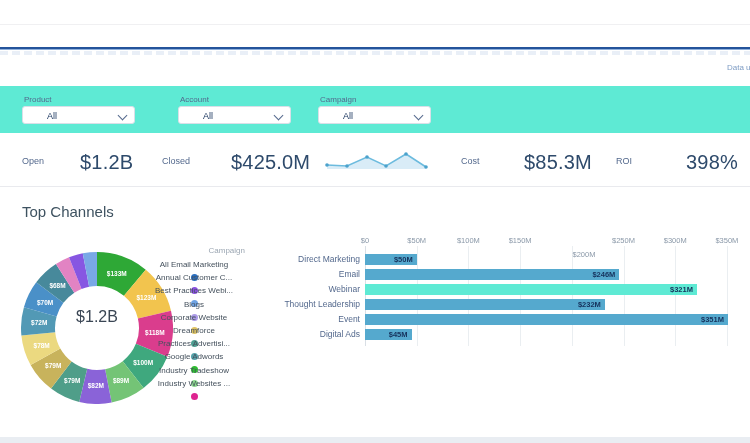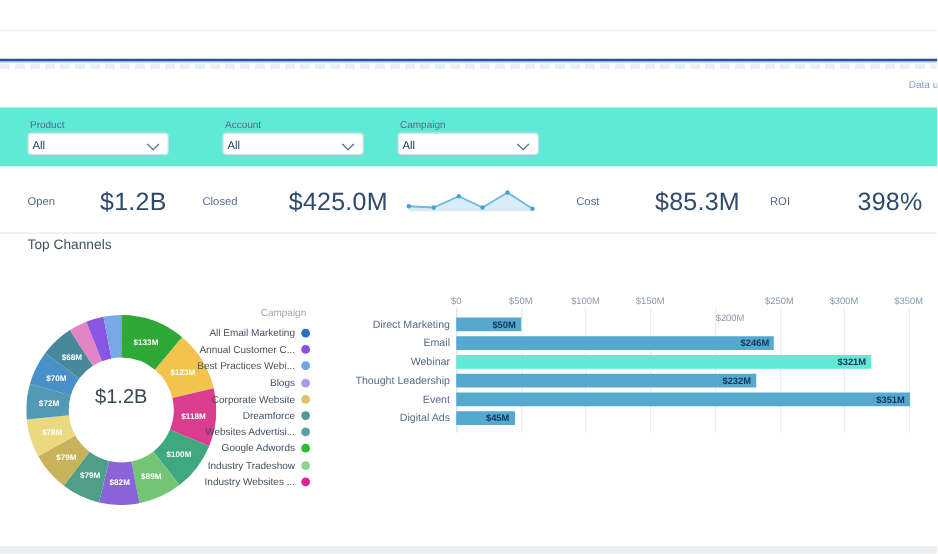--- a/index.html
+++ b/index.html
@@ -12,39 +12,39 @@
   .nav-line-glow{position:absolute;left:0;top:49px;width:750px;height:1px;background:#8fb0dc;}
   .dash-strip{position:absolute;left:0;top:51px;width:750px;height:4px;opacity:.8;
     background:repeating-linear-gradient(to right,#e4ebf5 0 8px,#ffffff 8px 12px);}
   .data-updated{position:absolute;left:727px;top:63px;font-size:8px;color:#7e9cc4;white-space:nowrap;}
 
   
   .filter-band{position:absolute;left:0;top:86px;width:750px;height:47px;background:#5eead4;}
   .filter-group{position:absolute;top:9px;width:113px;}
   .filter-label{font-size:8px;color:#54698d;margin:0 0 2px 2px;}
   .filter-select{position:relative;height:18px;background:#fff;border:1px solid #d9dfe8;border-radius:3px;
-    font-size:9px;color:#16325c;line-height:18px;padding-left:3px;box-sizing:border-box;cursor:pointer;}
+    font-size:9px;color:#16325c;line-height:18px;padding-left:24px;box-sizing:border-box;cursor:pointer;}
   .chevron{position:absolute;right:8px;top:5px;width:6px;height:6px;border-left:1.5px solid #54698d;
     border-bottom:1.5px solid #54698d;transform:rotate(-45deg);transform-origin:center;}
 
   
   .kpi-divider{position:absolute;left:0;top:186px;width:750px;height:1px;background:#e9eaee;}
   .kpi-label{position:absolute;top:156px;font-size:9px;color:#54698d;}
   .kpi-value{position:absolute;top:150px;height:24px;line-height:24px;font-size:20px;color:#2e4a6b;letter-spacing:.2px;}
   #sparkline-svg{position:absolute;left:325px;top:148px;}
 
   
-  .section-title{position:absolute;top:190px;font-size:11px;color:#3e5260;}
+  .section-title{position:absolute;top:203px;font-size:15px;color:#3e5260;}
 
   
   #donut-wrap{position:absolute;left:21px;top:252px;width:152px;height:152px;}
   
   #legend{position:absolute;left:140px;top:246px;width:108px;}
   .legend-title{font-size:8px;color:#9ca7b3;text-align:right;padding-right:3px;margin-bottom:5px;}
-  .legend-row{display:flex;align-items:center;justify-content:flex-end;gap:5px;height:13.2px;cursor:pointer;}
+  .legend-row{display:flex;align-items:center;justify-content:space-between;gap:5px;height:13.2px;cursor:pointer;flex-direction:column;}
   .legend-text{font-size:8px;color:#44505c;white-space:nowrap;}
   .legend-dot{width:7px;height:7px;border-radius:50%;flex:0 0 auto;}
 
   
   #barchart{position:absolute;left:280px;top:230px;width:462px;height:122px;}
   .tick-label{position:absolute;top:6px;width:44px;margin-left:-22px;text-align:center;font-size:7.5px;color:#8a98a8;}
   .gridline{position:absolute;top:16px;height:100px;width:1px;background:#eaeef1;}
   .gridline.zero{background:#d9dfe5;}
   .bar-cat-label{position:absolute;left:0;width:80px;text-align:right;font-size:8.5px;color:#54698d;height:11px;line-height:11px;white-space:nowrap;}
   .bar{position:absolute;height:11px;background:#55a9ce;cursor:pointer;}
@@ -161,21 +161,21 @@
         </div>
         <div class="legend-row">
           <span class="legend-text">Corporate Website</span>
           <span class="legend-dot" style="background: rgb(223, 195, 99);"></span>
         </div>
         <div class="legend-row">
           <span class="legend-text">Dreamforce</span>
           <span class="legend-dot" style="background: rgb(77, 158, 144);"></span>
         </div>
         <div class="legend-row">
-          <span class="legend-text">Websites Advertisi...</span>
+          <span class="legend-text">Practices Advertisi...</span>
           <span class="legend-dot" style="background: rgb(85, 161, 168);"></span>
         </div>
         <div class="legend-row">
           <span class="legend-text">Google Adwords</span>
           <span class="legend-dot" style="background: rgb(46, 187, 49);"></span>
         </div>
         <div class="legend-row">
           <span class="legend-text">Industry Tradeshow</span>
           <span class="legend-dot" style="background: rgb(139, 216, 139);"></span>
         </div>

